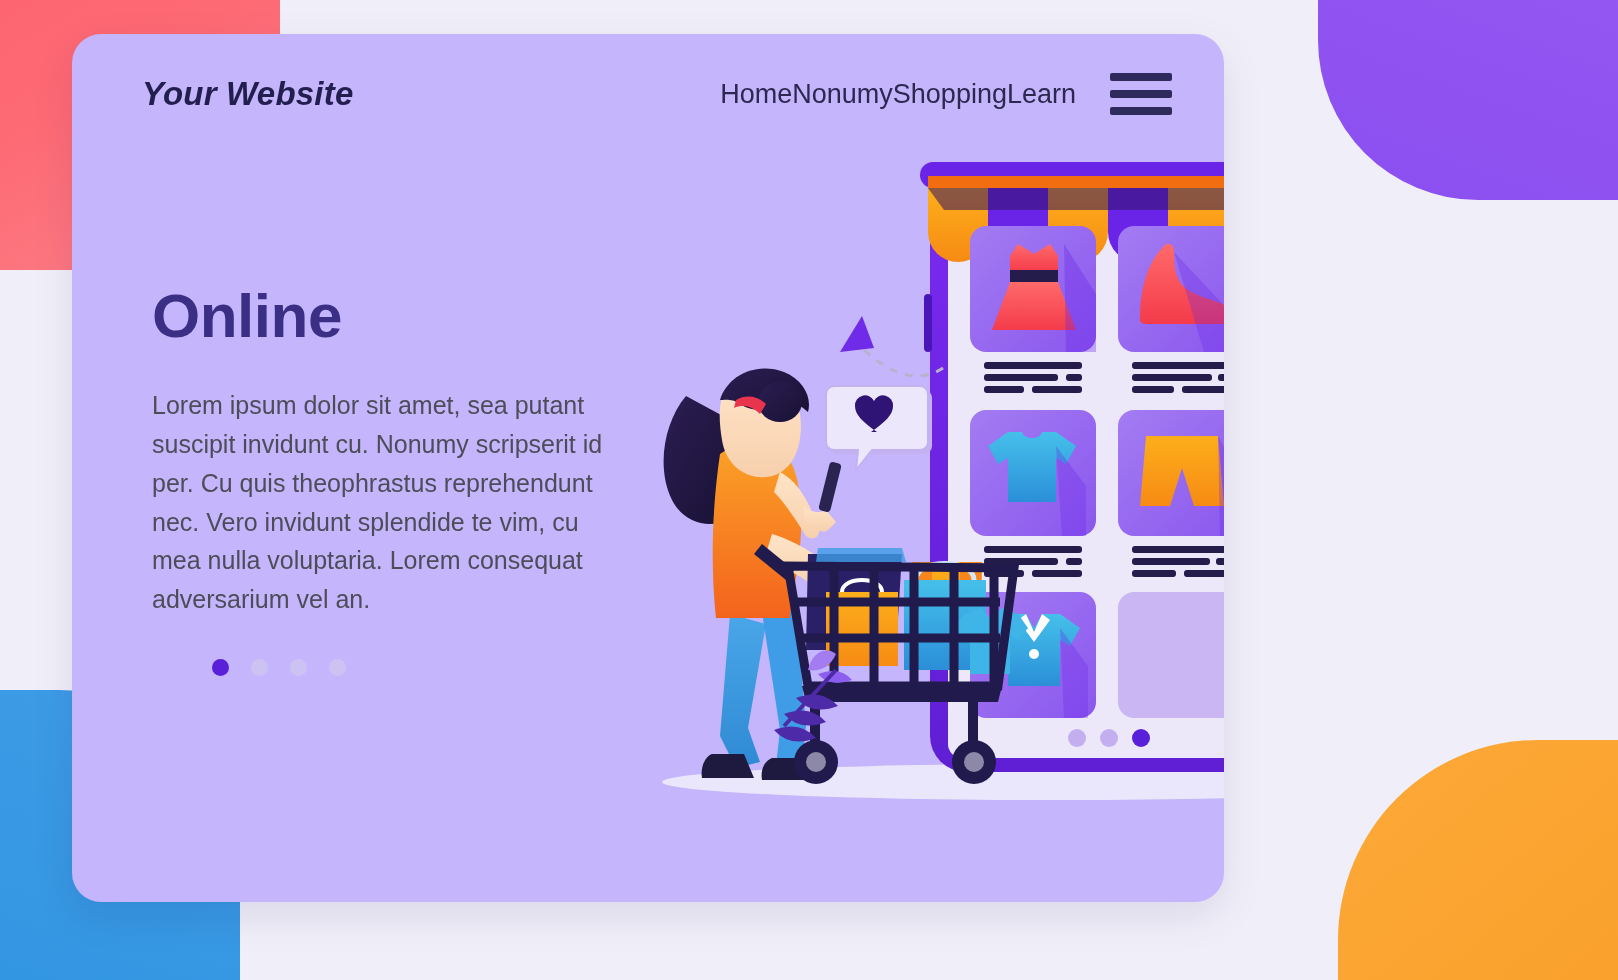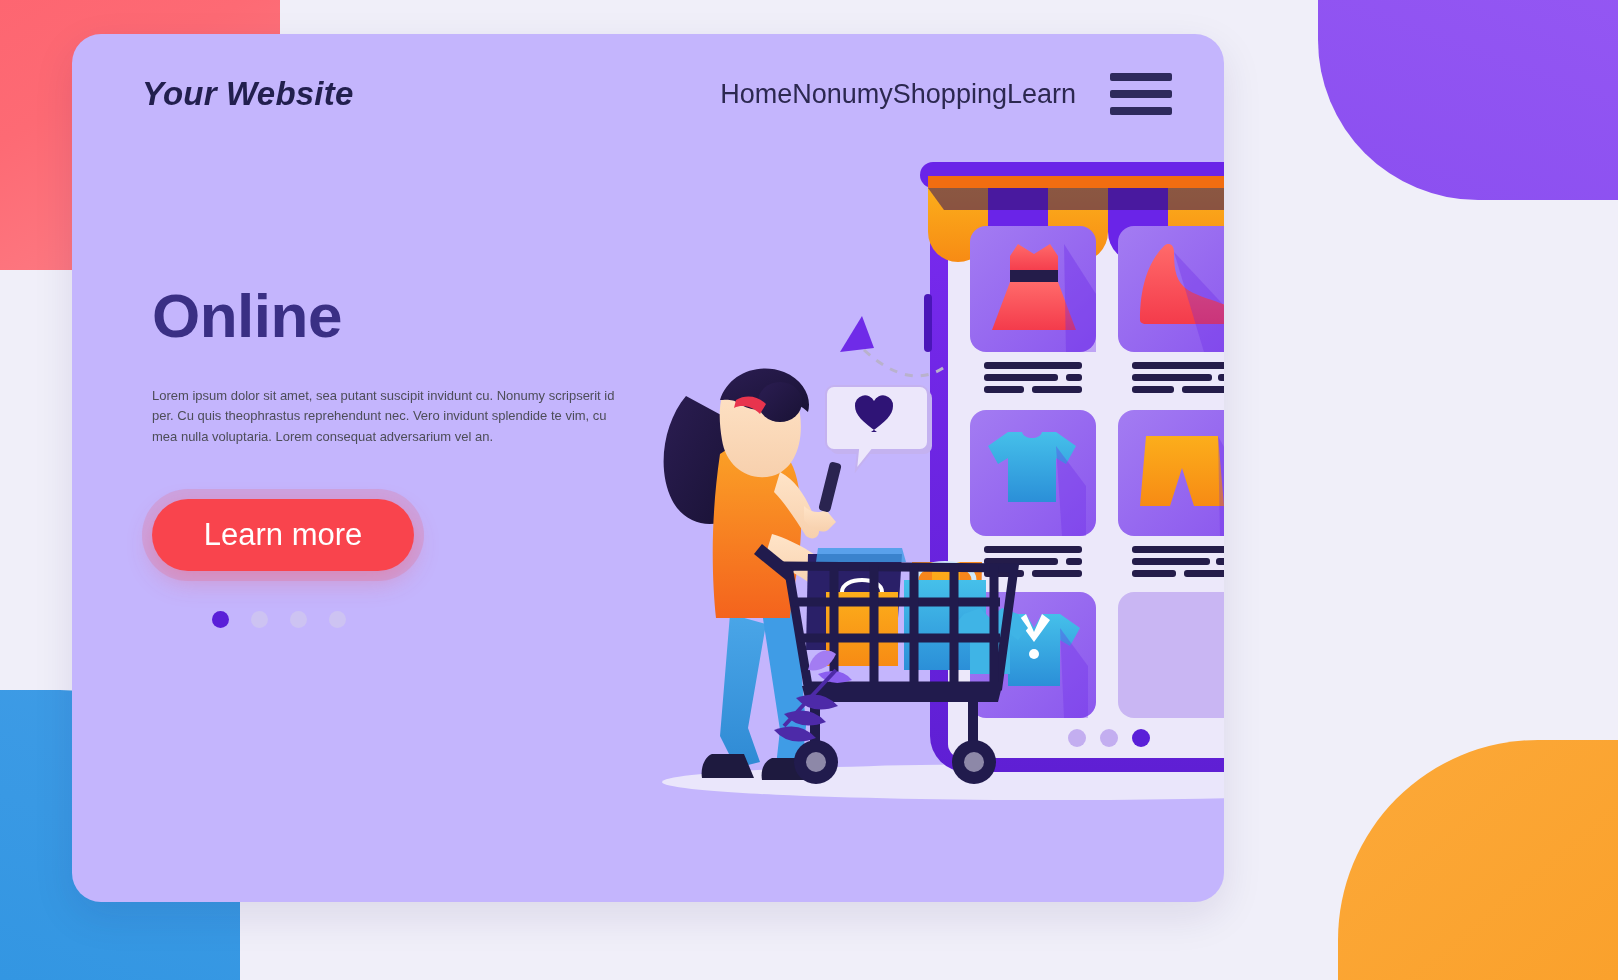--- a/index.html
+++ b/index.html
@@ -63,21 +63,21 @@
   }
   .burger span{display:block;height:8px;background:#2e2a5c;border-radius:2px;}
 
   
   .hero{position:absolute;left:62px;top:240px;width:520px;margin-left:18px;}
   .hero h1{
     margin:0;font-size:62px;line-height:1.36;font-weight:bold;color:#3a2f84;
     letter-spacing:-.5px;
   }
   .hero p{
-    margin:28px 0 0 0;font-size:13px;line-height:1.55;color:#4d4d58;
+    margin:28px 0 0 0;font-size:25px;line-height:1.55;color:#4d4d58;
     width:470px;
   }
   .btn{
     margin-top:52px;display:inline-flex;align-items:center;justify-content:center;
     width:262px;height:72px;border-radius:40px;border:none;
     background:#f9444d;color:#fff;font-size:31px;cursor:pointer;
     box-shadow:0 0 0 10px rgba(249,68,77,.16), 0 10px 26px rgba(249,68,77,.28);
     font-family:"Liberation Sans", sans-serif;
   }
   .dots{margin-top:40px;margin-left:60px;display:flex;gap:22px;align-items:center;}
@@ -114,21 +114,20 @@
           <span></span>
       </div>
     </div>
   </div>
 
   <div class="hero">
     <h1>
       <span>Online</span><br>
     </h1>
     <p>Lorem ipsum dolor sit amet, sea putant suscipit invidunt cu. Nonumy scripserit id per. Cu quis theophrastus reprehendunt nec. Vero invidunt splendide te vim, cu mea nulla voluptaria. Lorem consequat adversarium vel an.</p>
-    <button class="btn">Learn more</button>
     <div class="dots">
       <div class="dot active"></div>
       <div class="dot"></div>
       <div class="dot"></div>
       <div class="dot"></div>
     </div>
   </div>
 
   <div class="stage">
     <svg width="880" height="720" viewBox="0 0 880 720" xmlns="http://www.w3.org/2000/svg">

